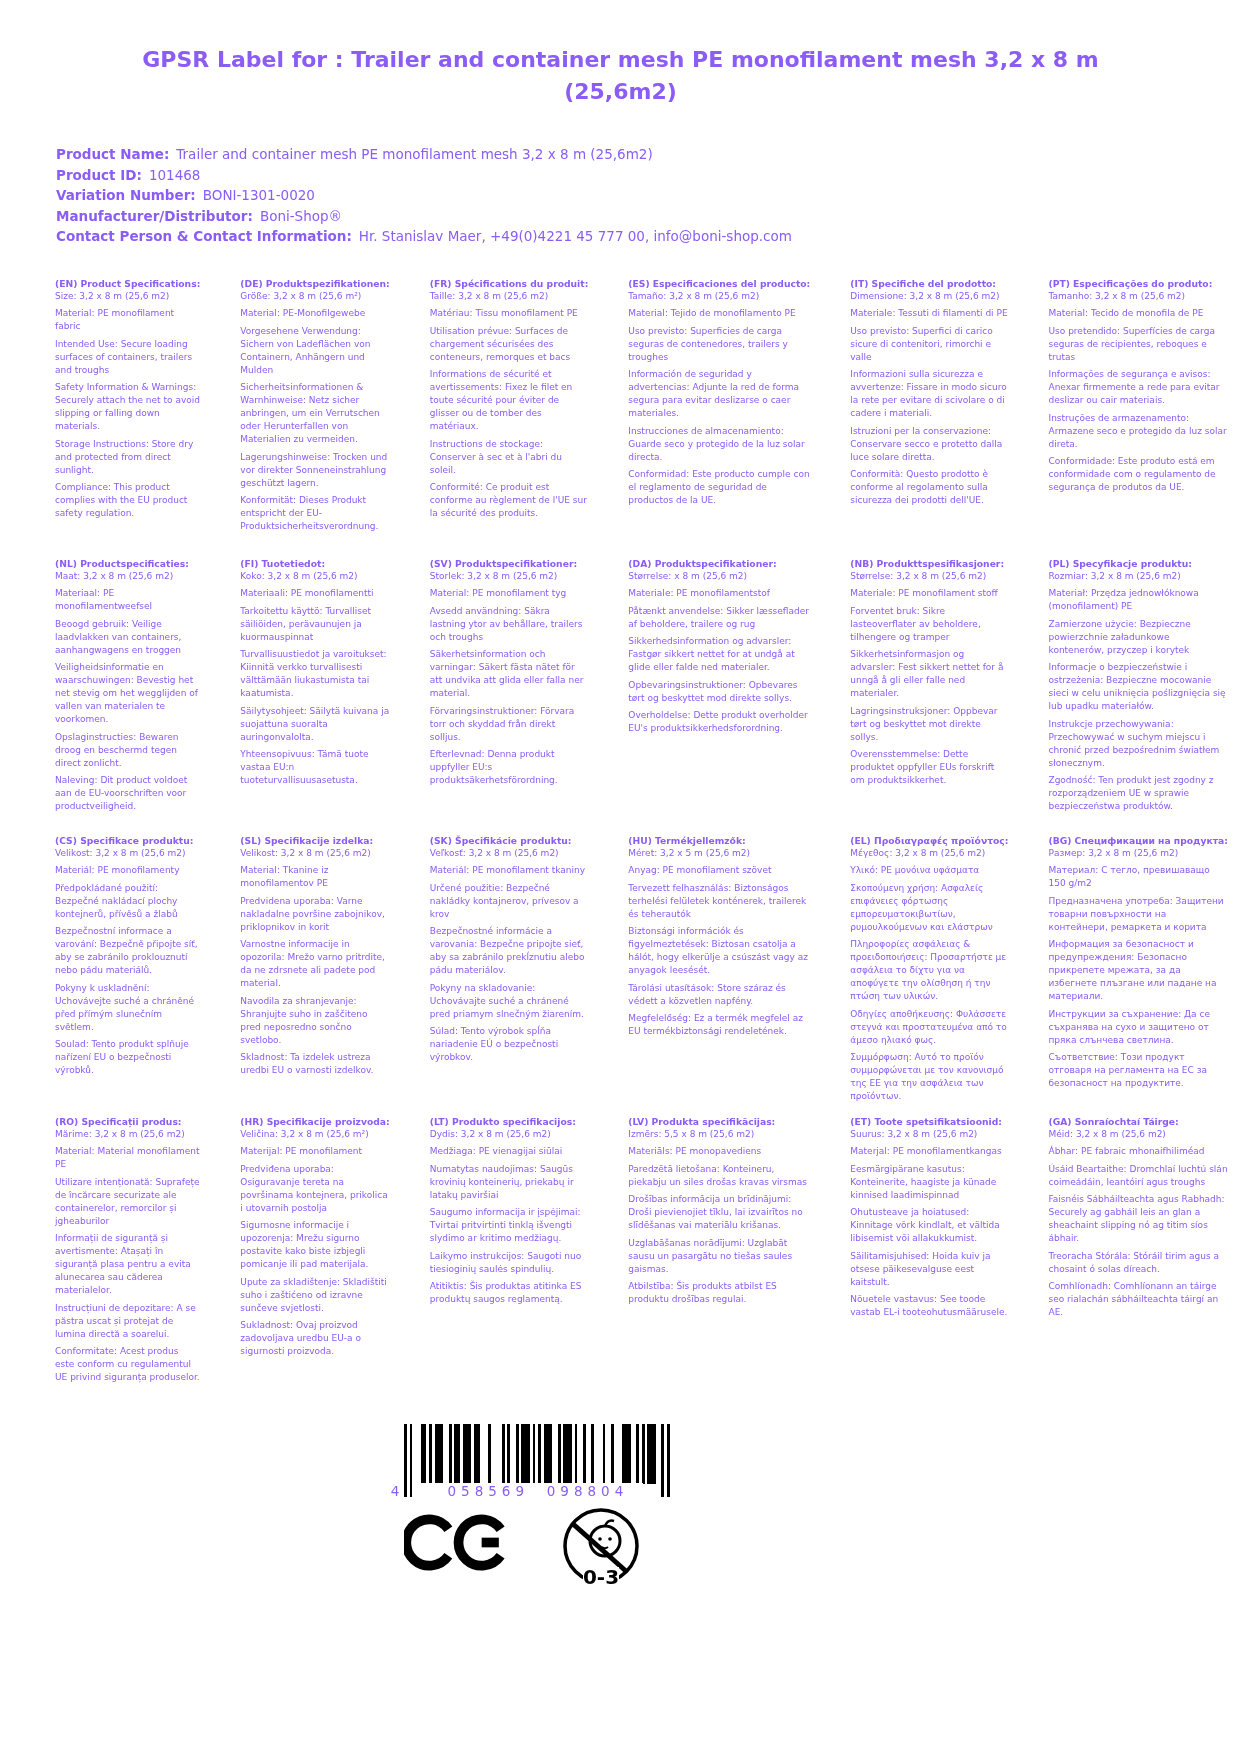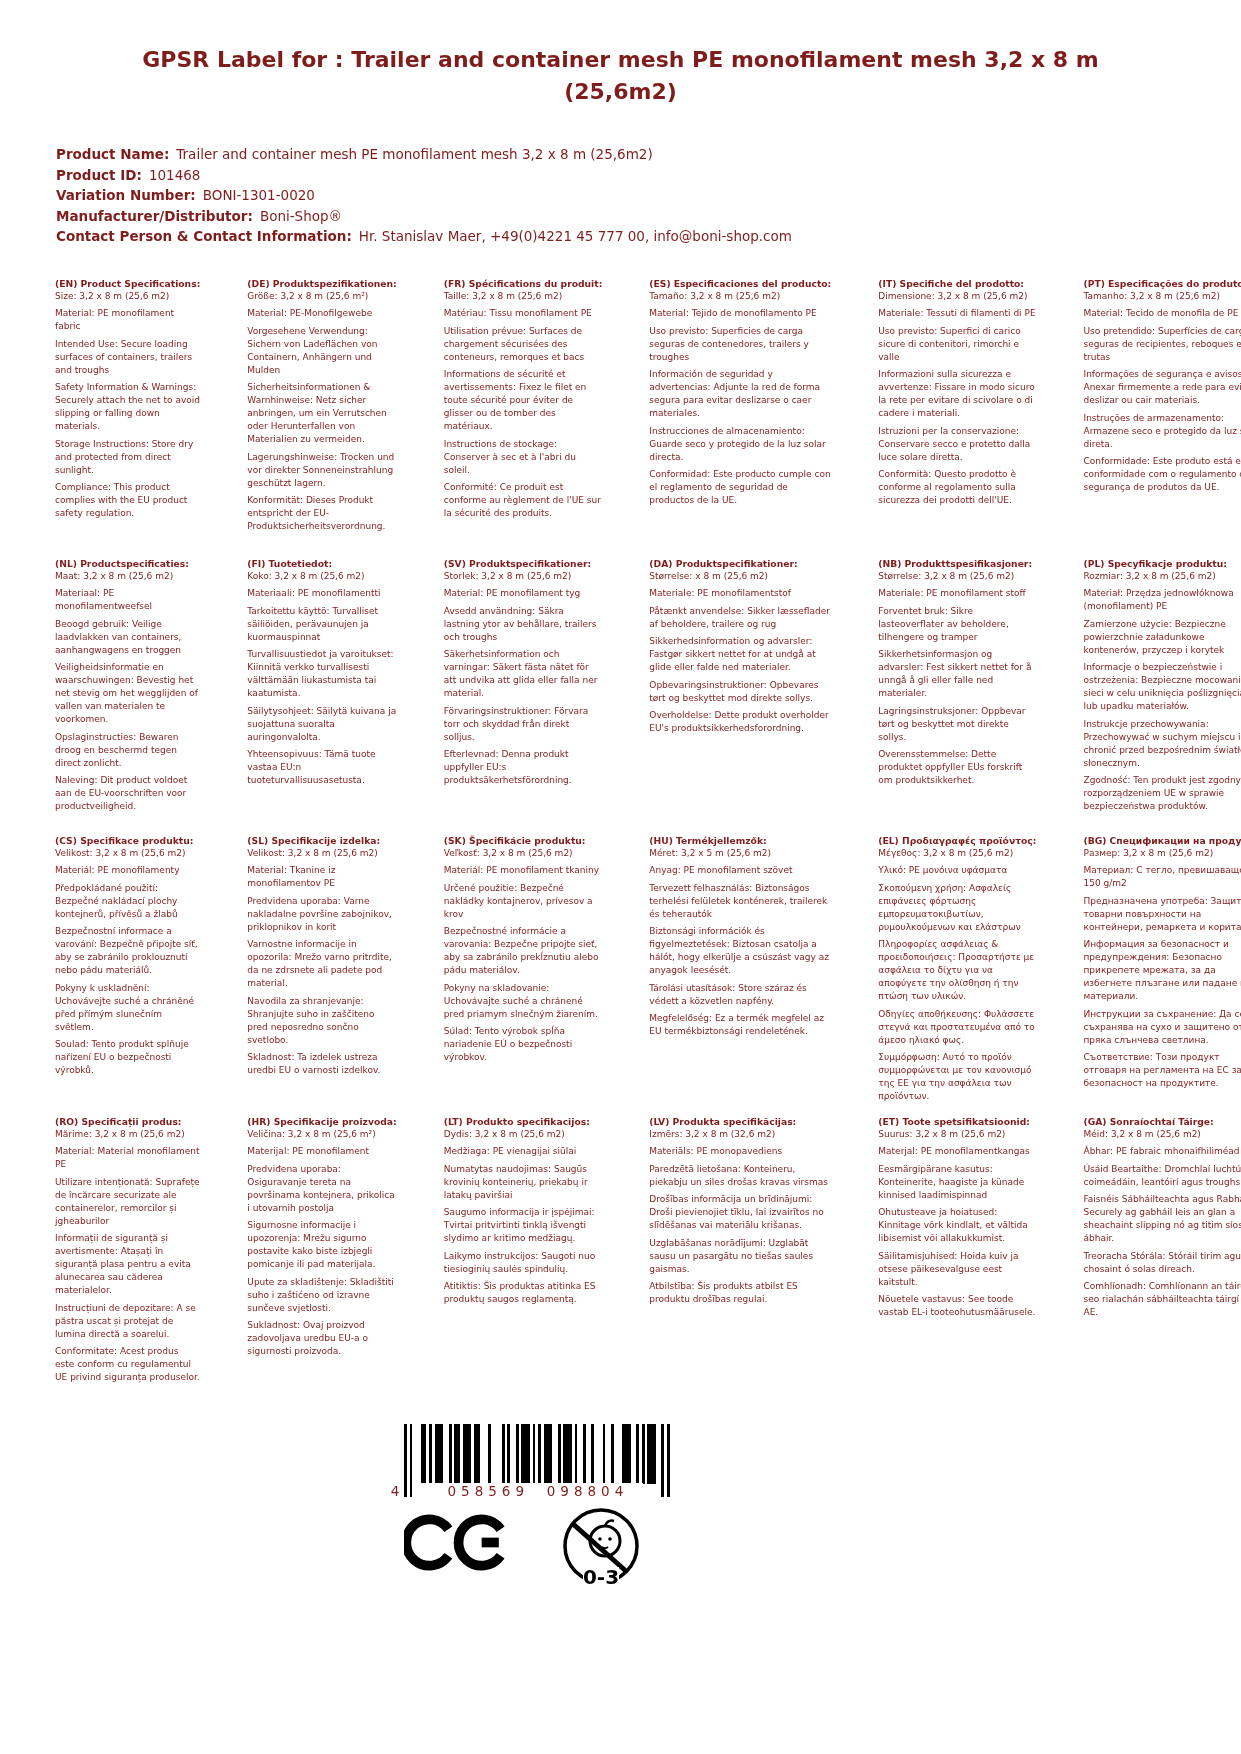--- a/index.html
+++ b/index.html
@@ -1,21 +1,21 @@
 <!DOCTYPE html>
 <html><head>
 <meta charset="utf-8">
 <style>
   html,body{margin:0;padding:0;background:#ffffff;}
   .page{
     position:relative;
     width:1241px;height:1754px;
     background:#ffffff;
     font-family:"DejaVu Sans", sans-serif;
-    color:#7f1d1d;
+    color:#8b5cf6;
     overflow:hidden;
   }
   .title{
     margin:0 auto;
     padding-top:44px;
     max-width:980px;
     text-align:center;
     font-size:22px;
     font-weight:bold;
     line-height:32px;
@@ -24,21 +24,21 @@
     margin:36px 0 0 56px;
     font-size:13.5px;
     line-height:20.5px;
   }
   .info-row b{margin-right:7px;}
   .grid{
     margin:30px 56px 0 55px;
     display:grid;
     grid-template-columns:repeat(6,1fr);
     grid-template-rows:280px 277px 281px auto;
-    column-gap:19px;
+    column-gap:12px;
   }
   .lang{
     font-size:9px;
     line-height:13px;
     padding-right:28px;
   }
   .lang-h{
     font-weight:bold;
     font-size:9.2px;
     white-space:nowrap;
@@ -273,21 +273,21 @@
         <div class="lang-h">(LT) Produkto specifikacijos:</div>
         <p>Dydis: 3,2 x 8 m (25,6 m2)</p>
         <p>Medžiaga: PE vienagijai siūlai</p>
         <p>Numatytas naudojimas: Saugūs krovinių konteinerių, priekabų ir latakų paviršiai</p>
         <p>Saugumo informacija ir įspėjimai: Tvirtai pritvirtinti tinklą išvengti slydimo ar kritimo medžiagų.</p>
         <p>Laikymo instrukcijos: Saugoti nuo tiesioginių saulės spindulių.</p>
         <p>Atitiktis: Šis produktas atitinka ES produktų saugos reglamentą.</p>
       </div>
       <div class="lang">
         <div class="lang-h">(LV) Produkta specifikācijas:</div>
-        <p>Izmērs: 3,2 x 8 m (32,6 m2)</p>
+        <p>Izmērs: 5,5 x 8 m (25,6 m2)</p>
         <p>Materiāls: PE monopavediens</p>
         <p>Paredzētā lietošana: Konteineru, piekabju un siles drošas kravas virsmas</p>
         <p>Drošības informācija un brīdinājumi: Droši pievienojiet tīklu, lai izvairītos no slīdēšanas vai materiālu krišanas.</p>
         <p>Uzglabāšanas norādījumi: Uzglabāt sausu un pasargātu no tiešas saules gaismas.</p>
         <p>Atbilstība: Šis produkts atbilst ES produktu drošības regulai.</p>
       </div>
       <div class="lang">
         <div class="lang-h">(ET) Toote spetsifikatsioonid:</div>
         <p>Suurus: 3,2 x 8 m (25,6 m2)</p>
         <p>Materjal: PE monofilamentkangas</p>

